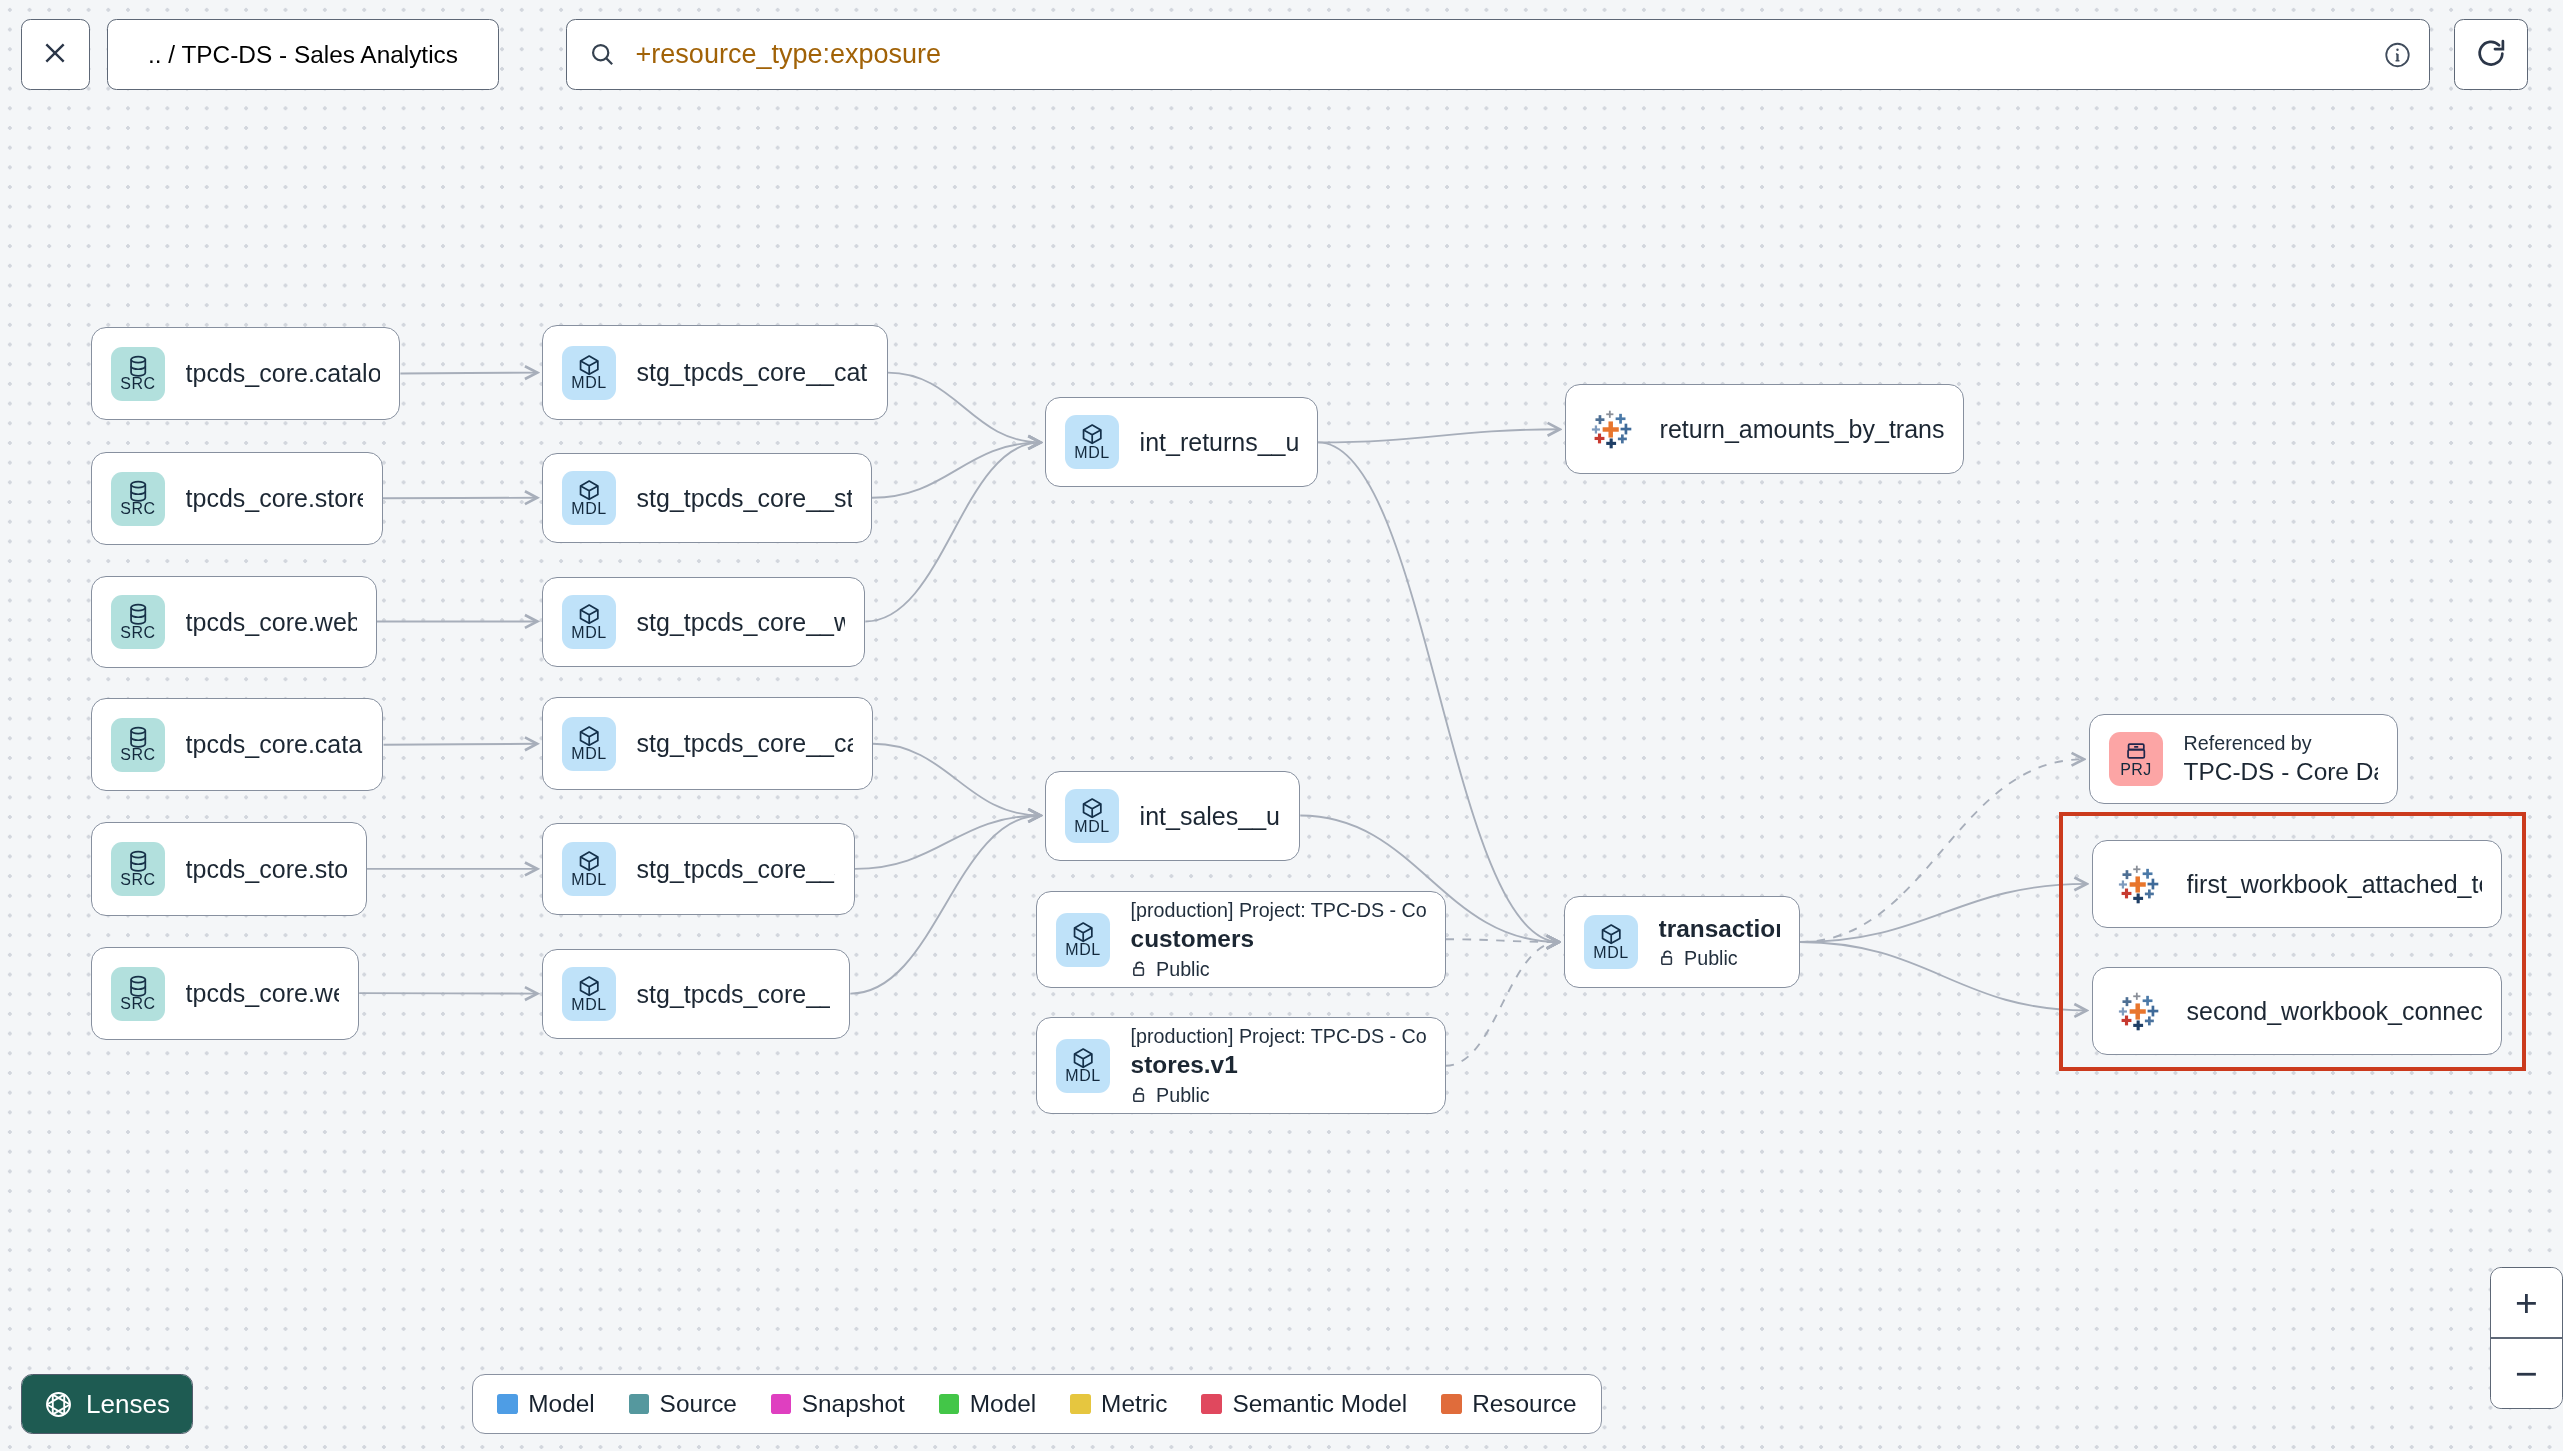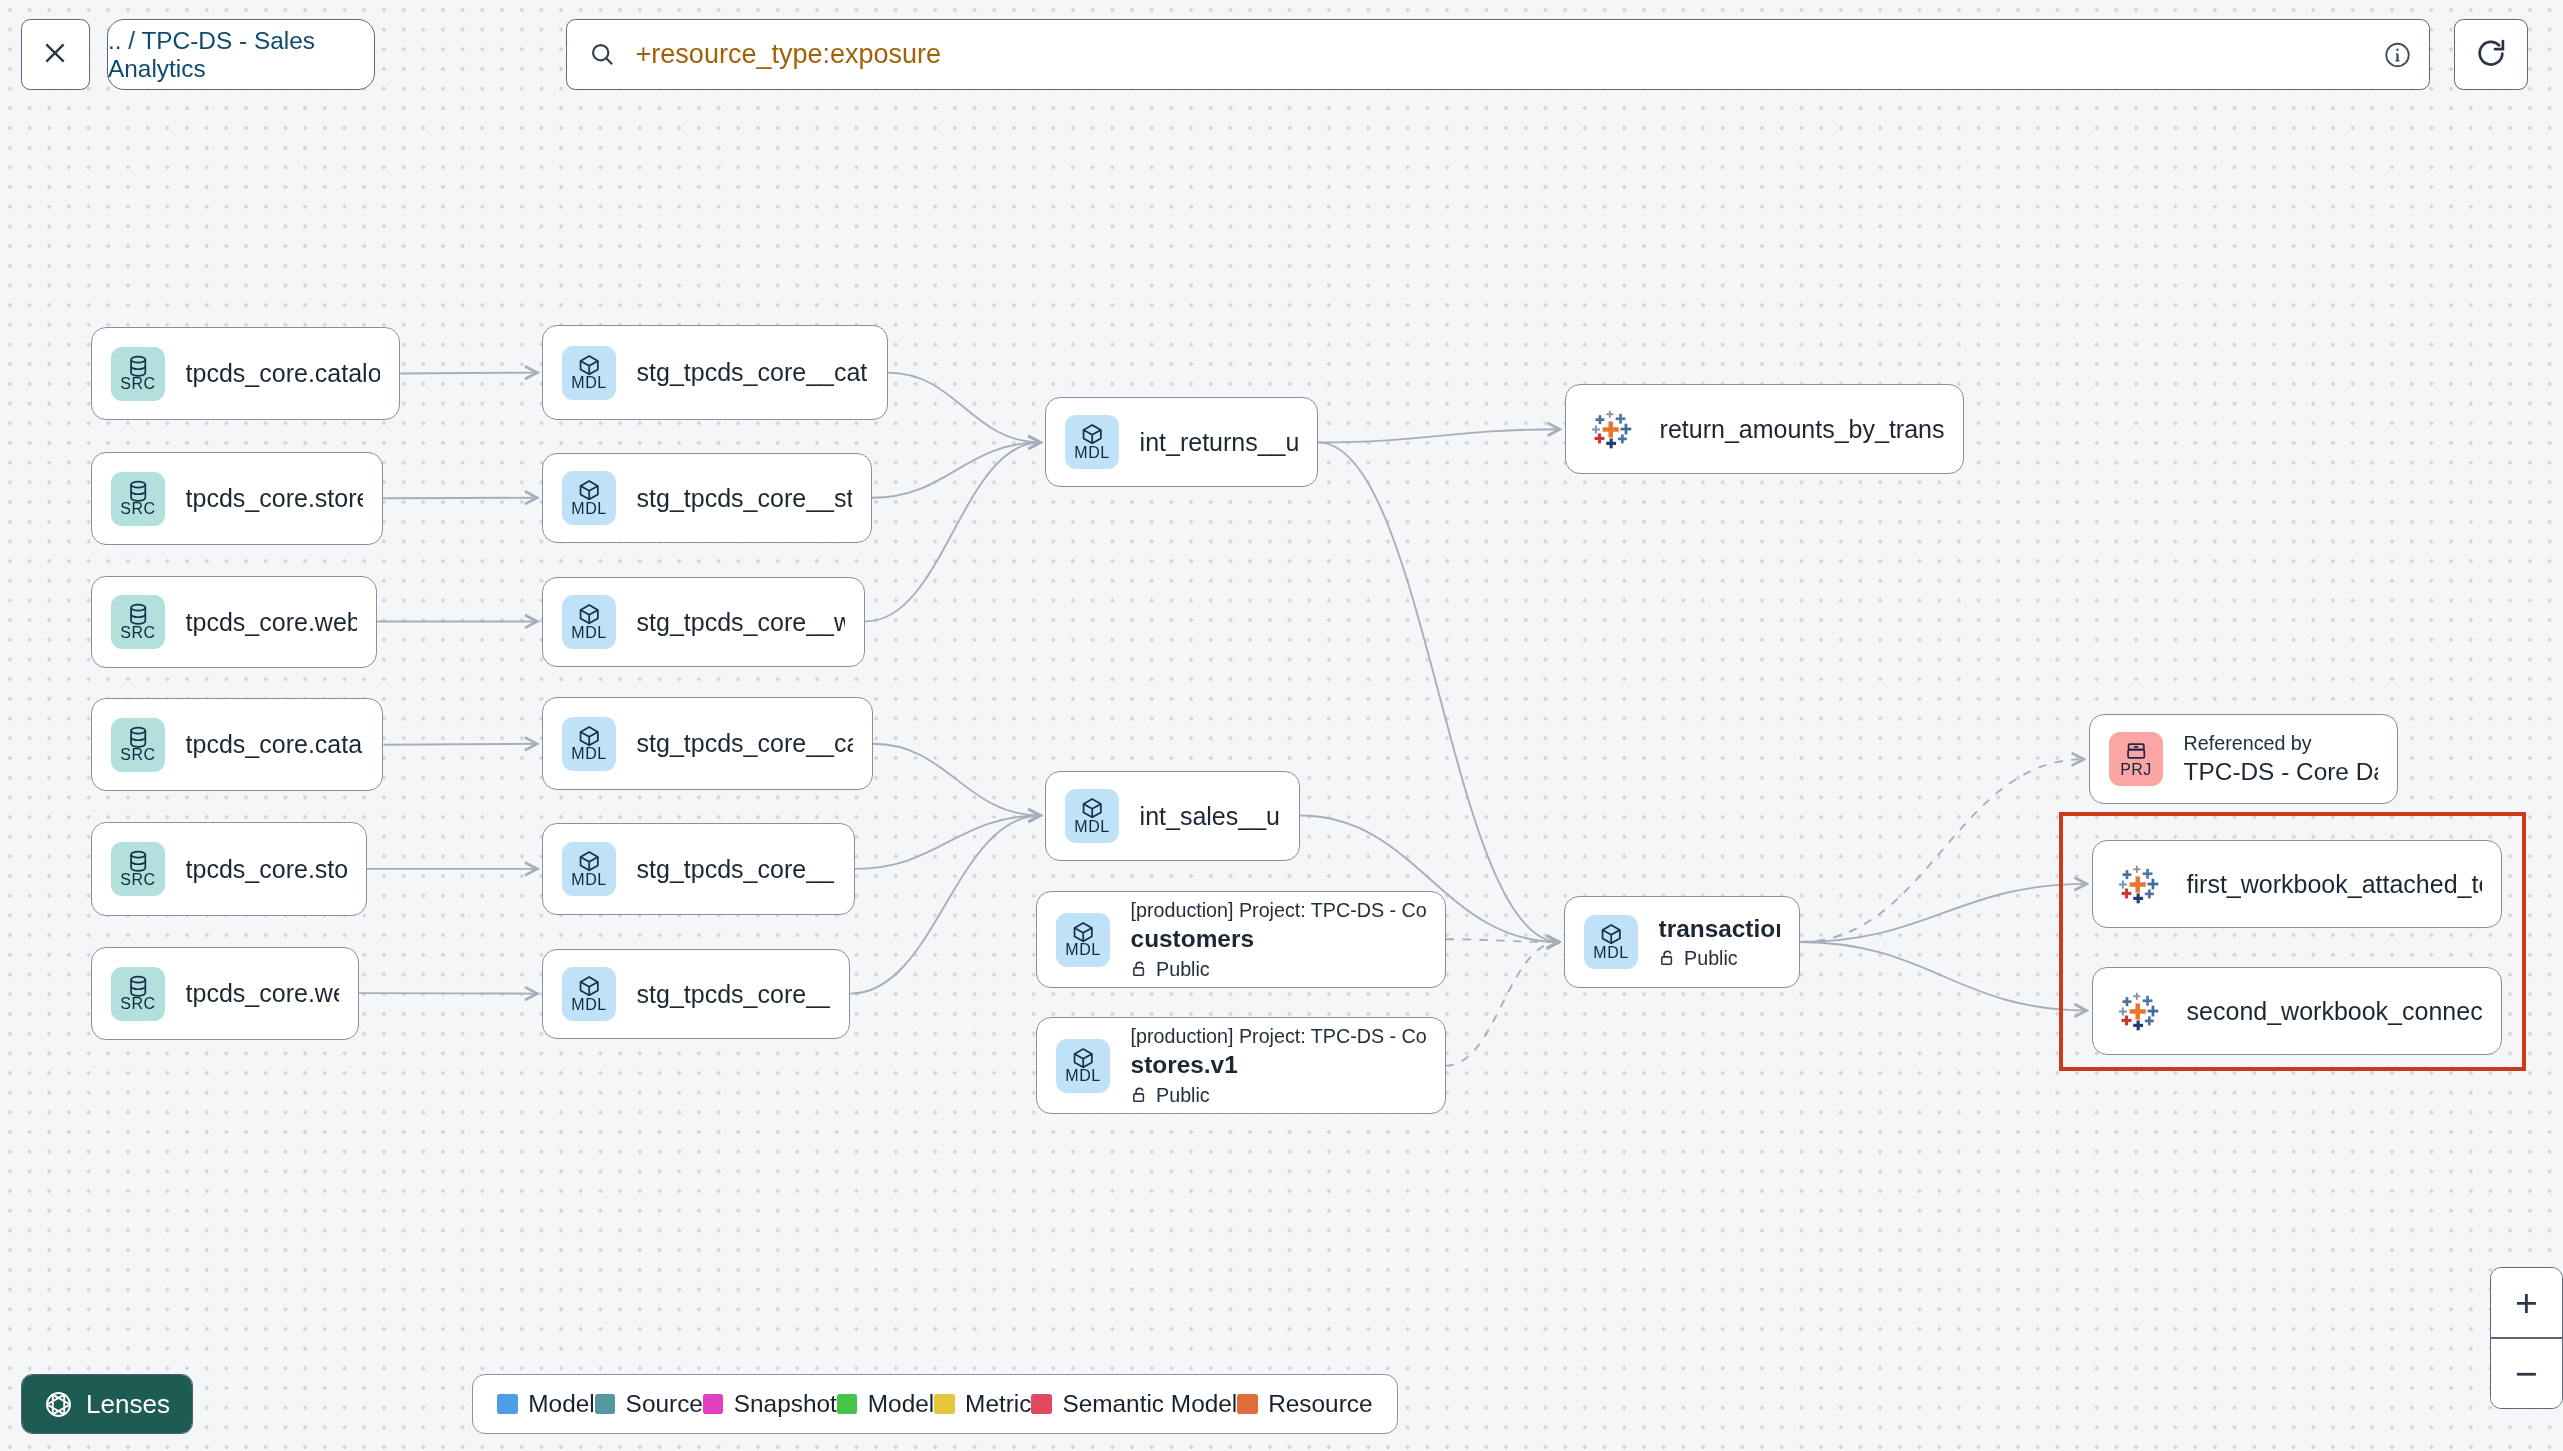--- a/index.html
+++ b/index.html
@@ -8,21 +8,21 @@
     font-family:"Liberation Sans", sans-serif;
     background-color:#f4f6f8;
     background-image:radial-gradient(circle,#d2d6dd 1.6px,transparent 1.9px);
     background-size:19.7px 19.7px;
     color:#1d2836;
   }
   
   .tb{position:absolute;top:19px;height:71px;background:#fff;border:1.9px solid #5d6776;
       border-radius:9.4px;box-sizing:border-box;display:flex;align-items:center;}
   .tb-close{left:20.6px;width:69px;justify-content:center;padding:0;cursor:pointer;}
-  .tb-breadcrumb{left:107px;width:268px;justify-content:center;font-size:24.4px;color:#0c4a6e;cursor:pointer;border-radius:17px;}
+  .tb-breadcrumb{left:107px;width:392px;justify-content:center;font-size:24.4px;color:#000000;cursor:pointer;}
   .tb-search{left:566px;width:1864px;padding:0 20.6px;gap:17px;}
   .tb-search input{flex:1;border:none;outline:none;background:transparent;font-size:27px;color:#a16207;font-family:inherit;}
   .info-wrap{position:absolute;right:17px;top:50%;transform:translateY(-50%);display:flex;cursor:pointer;}
   .tb-refresh{left:2454px;width:74px;justify-content:center;padding:0;cursor:pointer;}
 
   
   #edges{position:absolute;left:0;top:0;}
   .edge{fill:none;stroke:#a7aeba;stroke-width:2;}
   .edge.dashed{stroke-dasharray:9 9;}
   #nodes{position:absolute;left:0;top:0;}
@@ -41,21 +41,21 @@
   #hl{position:absolute;border:4.7px solid #cb3a1d;box-sizing:border-box;pointer-events:none;}
 
   
   .lens-group{position:absolute;left:20.6px;top:1374px;height:60px;display:flex;
               border:1.9px solid #515b6b;border-radius:11.2px;overflow:hidden;background:#fff;box-sizing:border-box;}
   .lenses{display:flex;align-items:center;gap:13px;padding:0 22.5px;color:#fff;font-size:26px;
           border:none;background:#1e5b52;font-family:inherit;cursor:pointer;}
   .restype{display:flex;align-items:center;gap:13px;padding:0 20.6px;background:#fff;font-size:26px;
            color:#1d2735;border:none;font-family:inherit;cursor:pointer;}
   .legend{position:absolute;left:472px;top:1374px;height:60px;background:#fff;border:1.9px solid #8a92a1;
-          border-radius:13px;display:flex;align-items:center;padding:0 24.4px;
+          border-radius:13px;display:flex;align-items:center;gap:34px;padding:0 24.4px;
           font-size:24.4px;color:#18222e;box-sizing:border-box;}
   .legend-item{display:flex;align-items:center;white-space:nowrap;}
   .legend-item .sw{width:20.6px;height:20.6px;border-radius:2.8px;display:inline-block;margin-right:10.3px;}
   .zoomctl{position:absolute;left:2490px;top:1267px;width:73px;height:142px;background:#fff;
            border:1.9px solid #5d6776;border-radius:11.2px;display:flex;flex-direction:column;
            overflow:hidden;box-sizing:border-box;}
   .zoomctl button{flex:1;border:none;background:#fff;font-size:39px;color:#2b3648;line-height:1;
                   font-family:inherit;cursor:pointer;padding:0;}
   .zoomctl .zdiv{height:1.9px;background:#5d6776;}
 </style>

